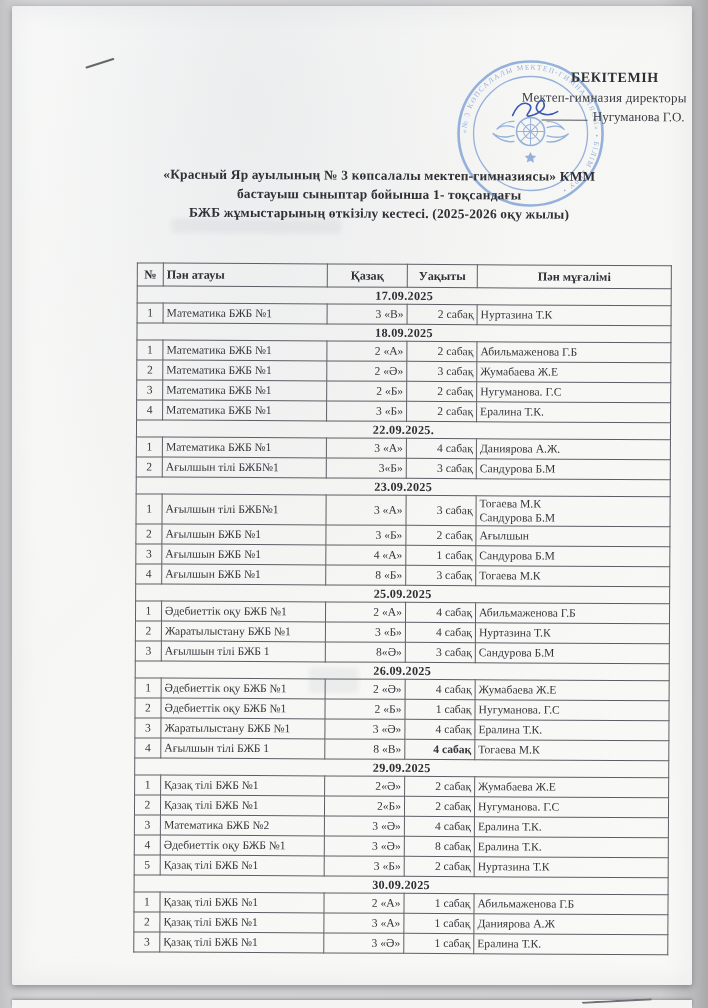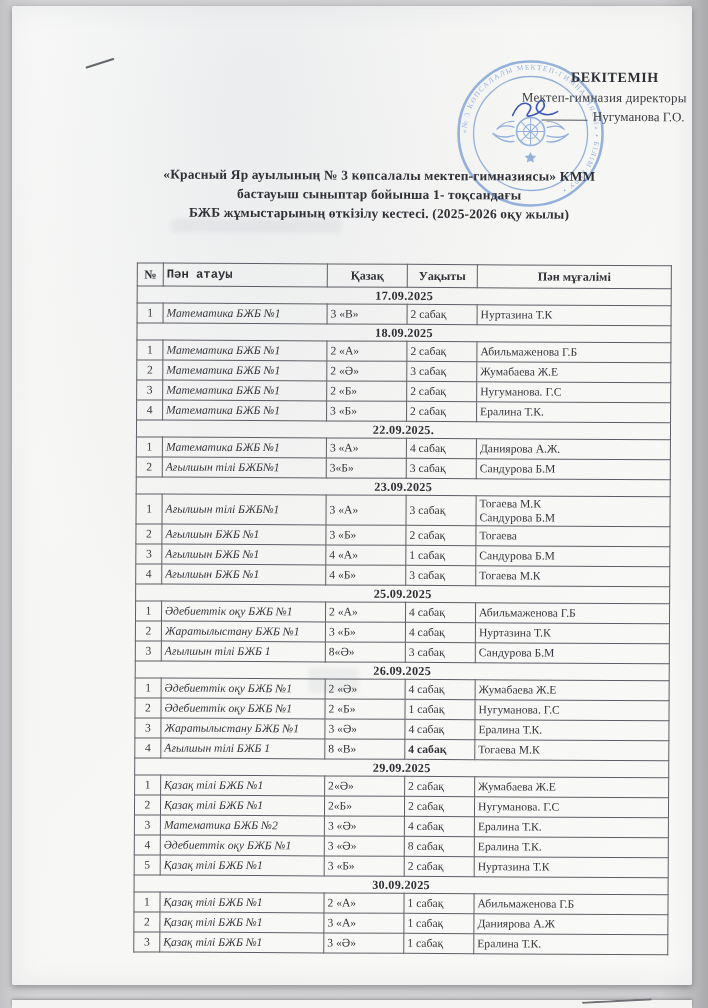--- a/index.html
+++ b/index.html
@@ -34,26 +34,26 @@
   .stamp{position:absolute;left:443px;top:49px;width:152px;height:152px;opacity:.58;mix-blend-mode:multiply;pointer-events:none;}
 
   
   .doc-title{position:absolute;left:88px;top:158px;width:560px;text-align:center;font-weight:bold;font-size:13.4px;line-height:19px;color:#2f3036;letter-spacing:.2px;}
 
   
   table.sched{position:absolute;left:126px;top:256px;width:534px;border-collapse:collapse;table-layout:fixed;font-size:11.6px;color:#35363c;}
   table.sched td,table.sched th{border:1px solid #5e5f66;padding:0 3px;overflow:hidden;white-space:nowrap;}
   table.sched th{font-weight:bold;font-size:12.2px;height:22px;color:#2f3036;}
   col.c-no{width:26px;} col.c-subj{width:164px;} col.c-cls{width:80px;} col.c-time{width:70px;} col.c-teach{width:194px;}
-  th.h-subj{text-align:left;padding-left:12px;font-family:Liberation Mono, monospace;}
+  th.h-subj{text-align:left;padding-left:12px;}
   tr.date-row td{font-weight:bold;text-align:center;height:16px;font-size:12.2px;letter-spacing:.3px;color:#2d2e34;}
   tr.data-row td{height:19px;}
   td.cell-no{text-align:center;}
-  td.cell-subject{text-align:left;padding-left:9px;font-style:italic;}
-  td.cell-class,td.cell-time{text-align:left;}
+  td.cell-subject{text-align:left;padding-left:9px;}
+  td.cell-class,td.cell-time{text-align:right;}
   td.cell-teacher{text-align:left;padding-left:8px;white-space:normal;line-height:14px;}
   td.bold-time{font-weight:bold;}
 
   
   .page2{position:absolute;left:12px;top:1000px;width:680px;height:8px;background:#f4f4f2;box-shadow:0 -1px 3px rgba(90,90,95,.5);}
   .page2 .curl{position:absolute;right:40px;top:0px;width:70px;height:9px;border-top:2px solid #6f7076;border-radius:0 0 0 70%/0 0 0 100%;transform:rotate(-3deg);}
 </style>
 </head>
 <body>
 
@@ -212,36 +212,36 @@
               <div>Тогаева М.К</div>
               <div>Сандурова Б.М</div>
             </td>
           </tr>
           <tr class="data-row">
             <td class="cell-no">2</td>
             <td class="cell-subject">Ағылшын БЖБ №1</td>
             <td class="cell-class">3 «Б»</td>
             <td class="cell-time">2 сабақ</td>
             <td class="cell-teacher">
-              <div>Тогаева</div>
+              <div>Ағылшын</div>
             </td>
           </tr>
           <tr class="data-row">
             <td class="cell-no">3</td>
             <td class="cell-subject">Ағылшын БЖБ №1</td>
             <td class="cell-class">4 «А»</td>
             <td class="cell-time">1 сабақ</td>
             <td class="cell-teacher">
               <div>Сандурова Б.М</div>
             </td>
           </tr>
           <tr class="data-row">
             <td class="cell-no">4</td>
             <td class="cell-subject">Ағылшын БЖБ №1</td>
-            <td class="cell-class">4 «Б»</td>
+            <td class="cell-class">8 «Б»</td>
             <td class="cell-time">3 сабақ</td>
             <td class="cell-teacher">
               <div>Тогаева М.К</div>
             </td>
           </tr>
           <tr class="date-row">
             <td colspan="5">25.09.2025</td>
           </tr>
           <tr class="data-row">
             <td class="cell-no">1</td>

